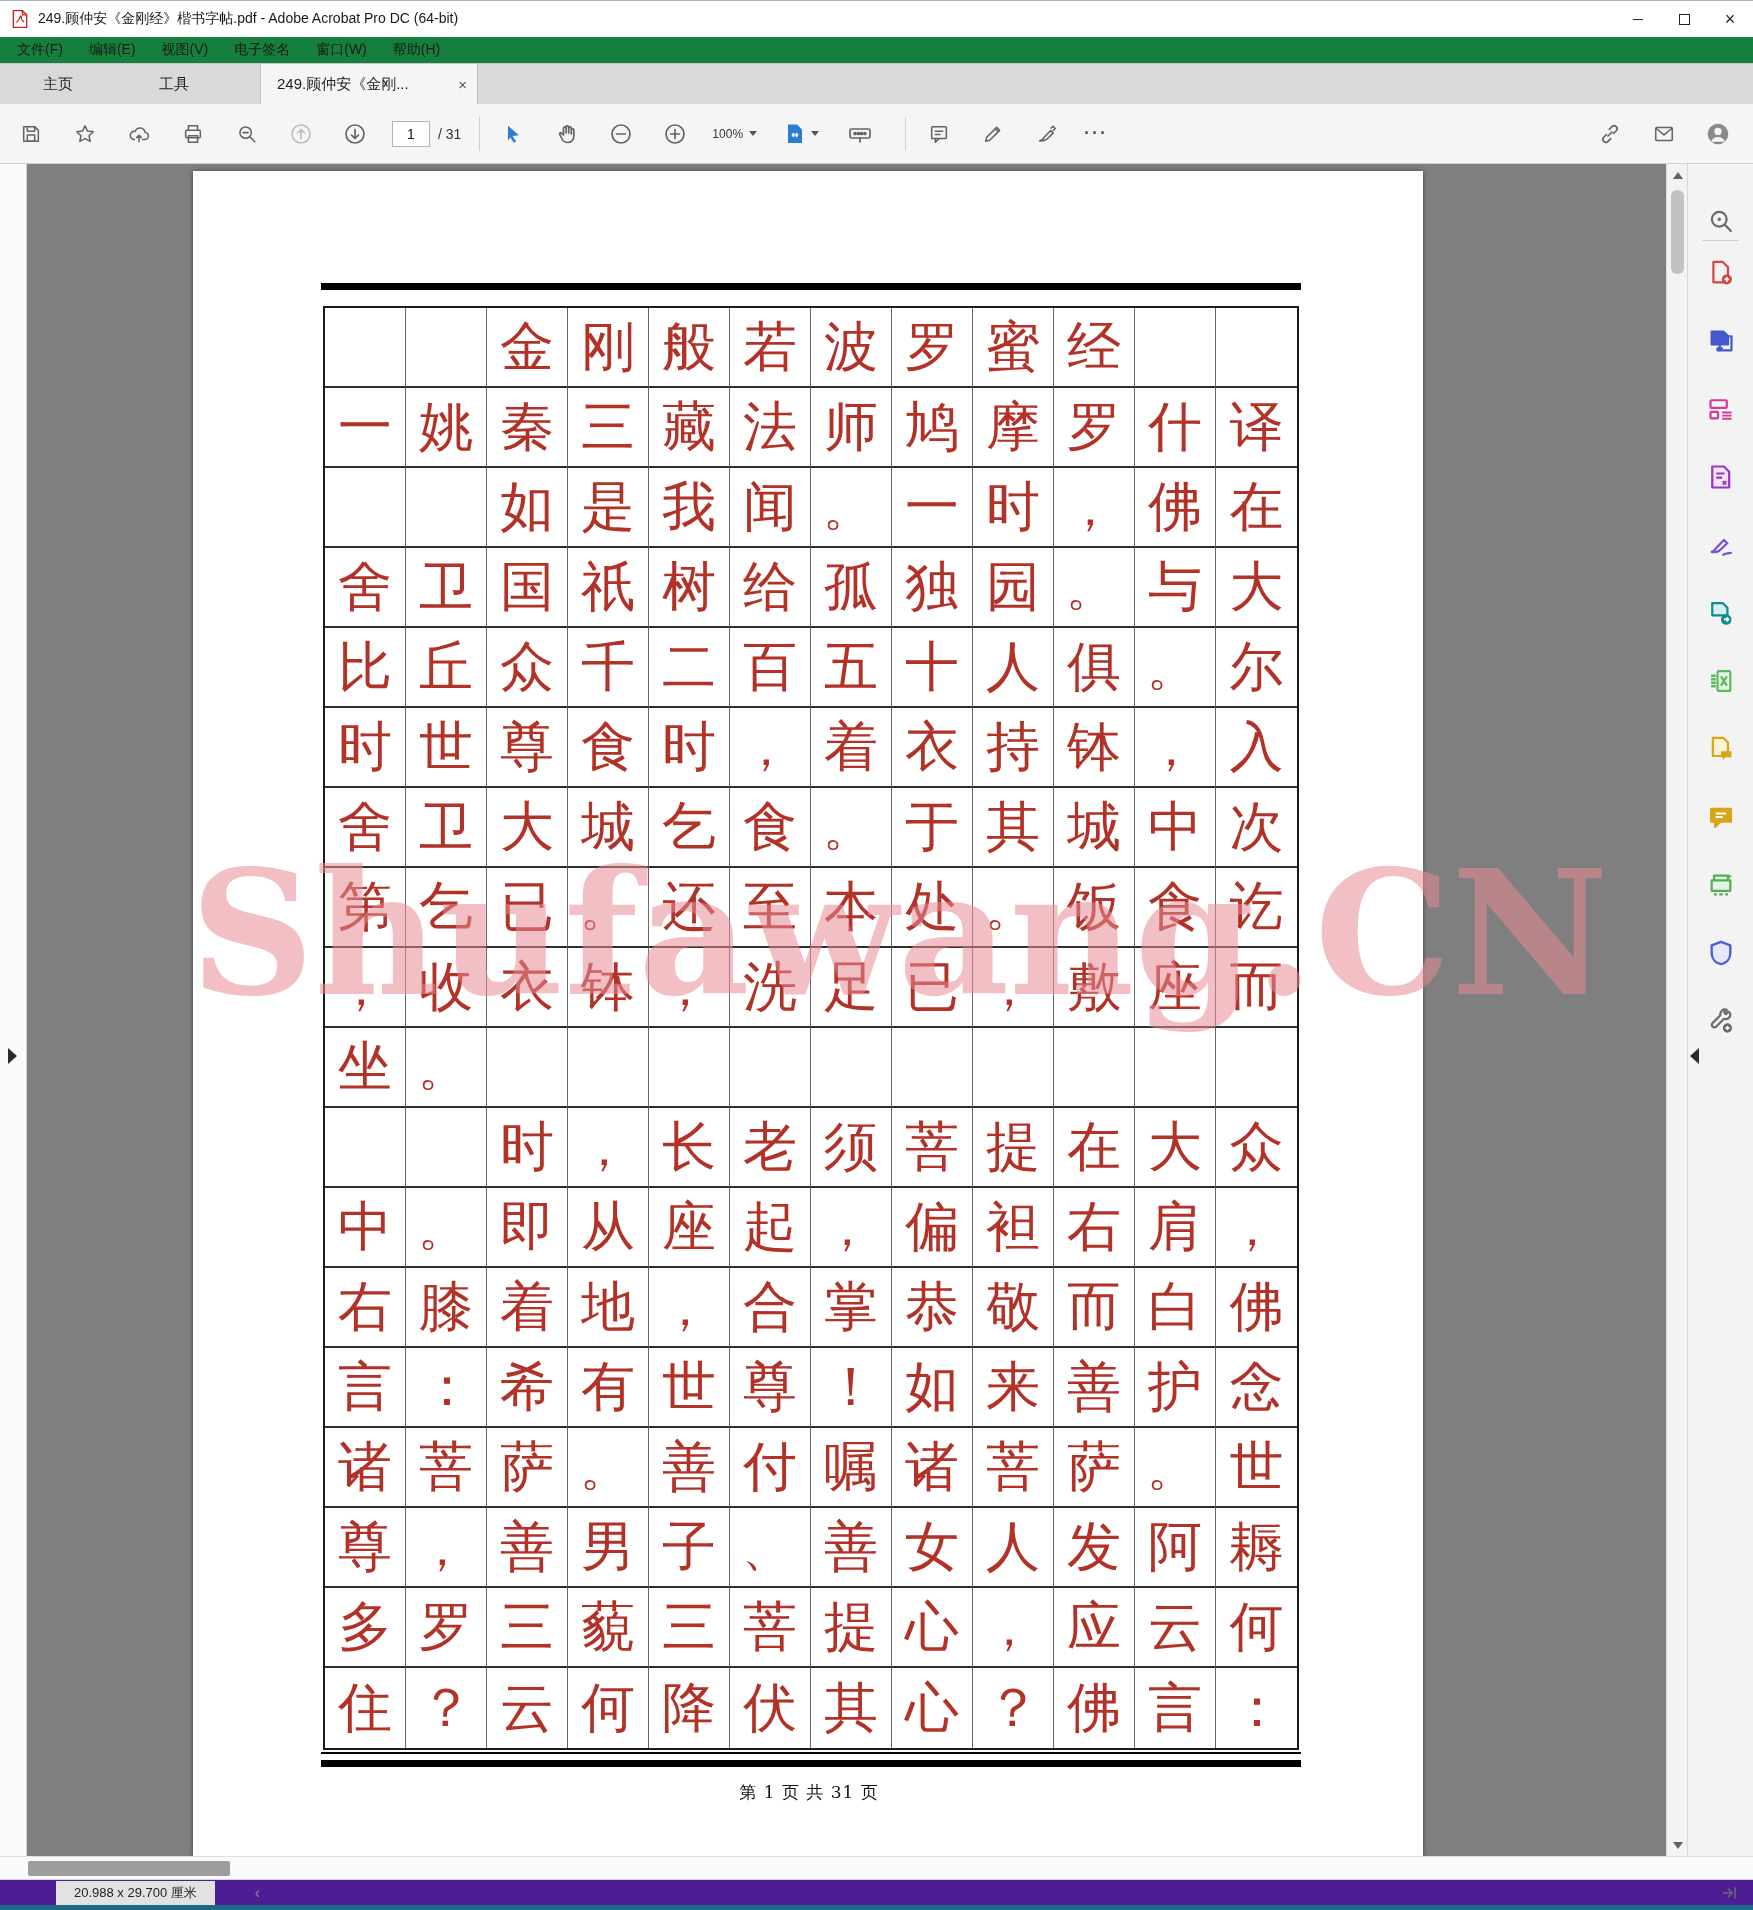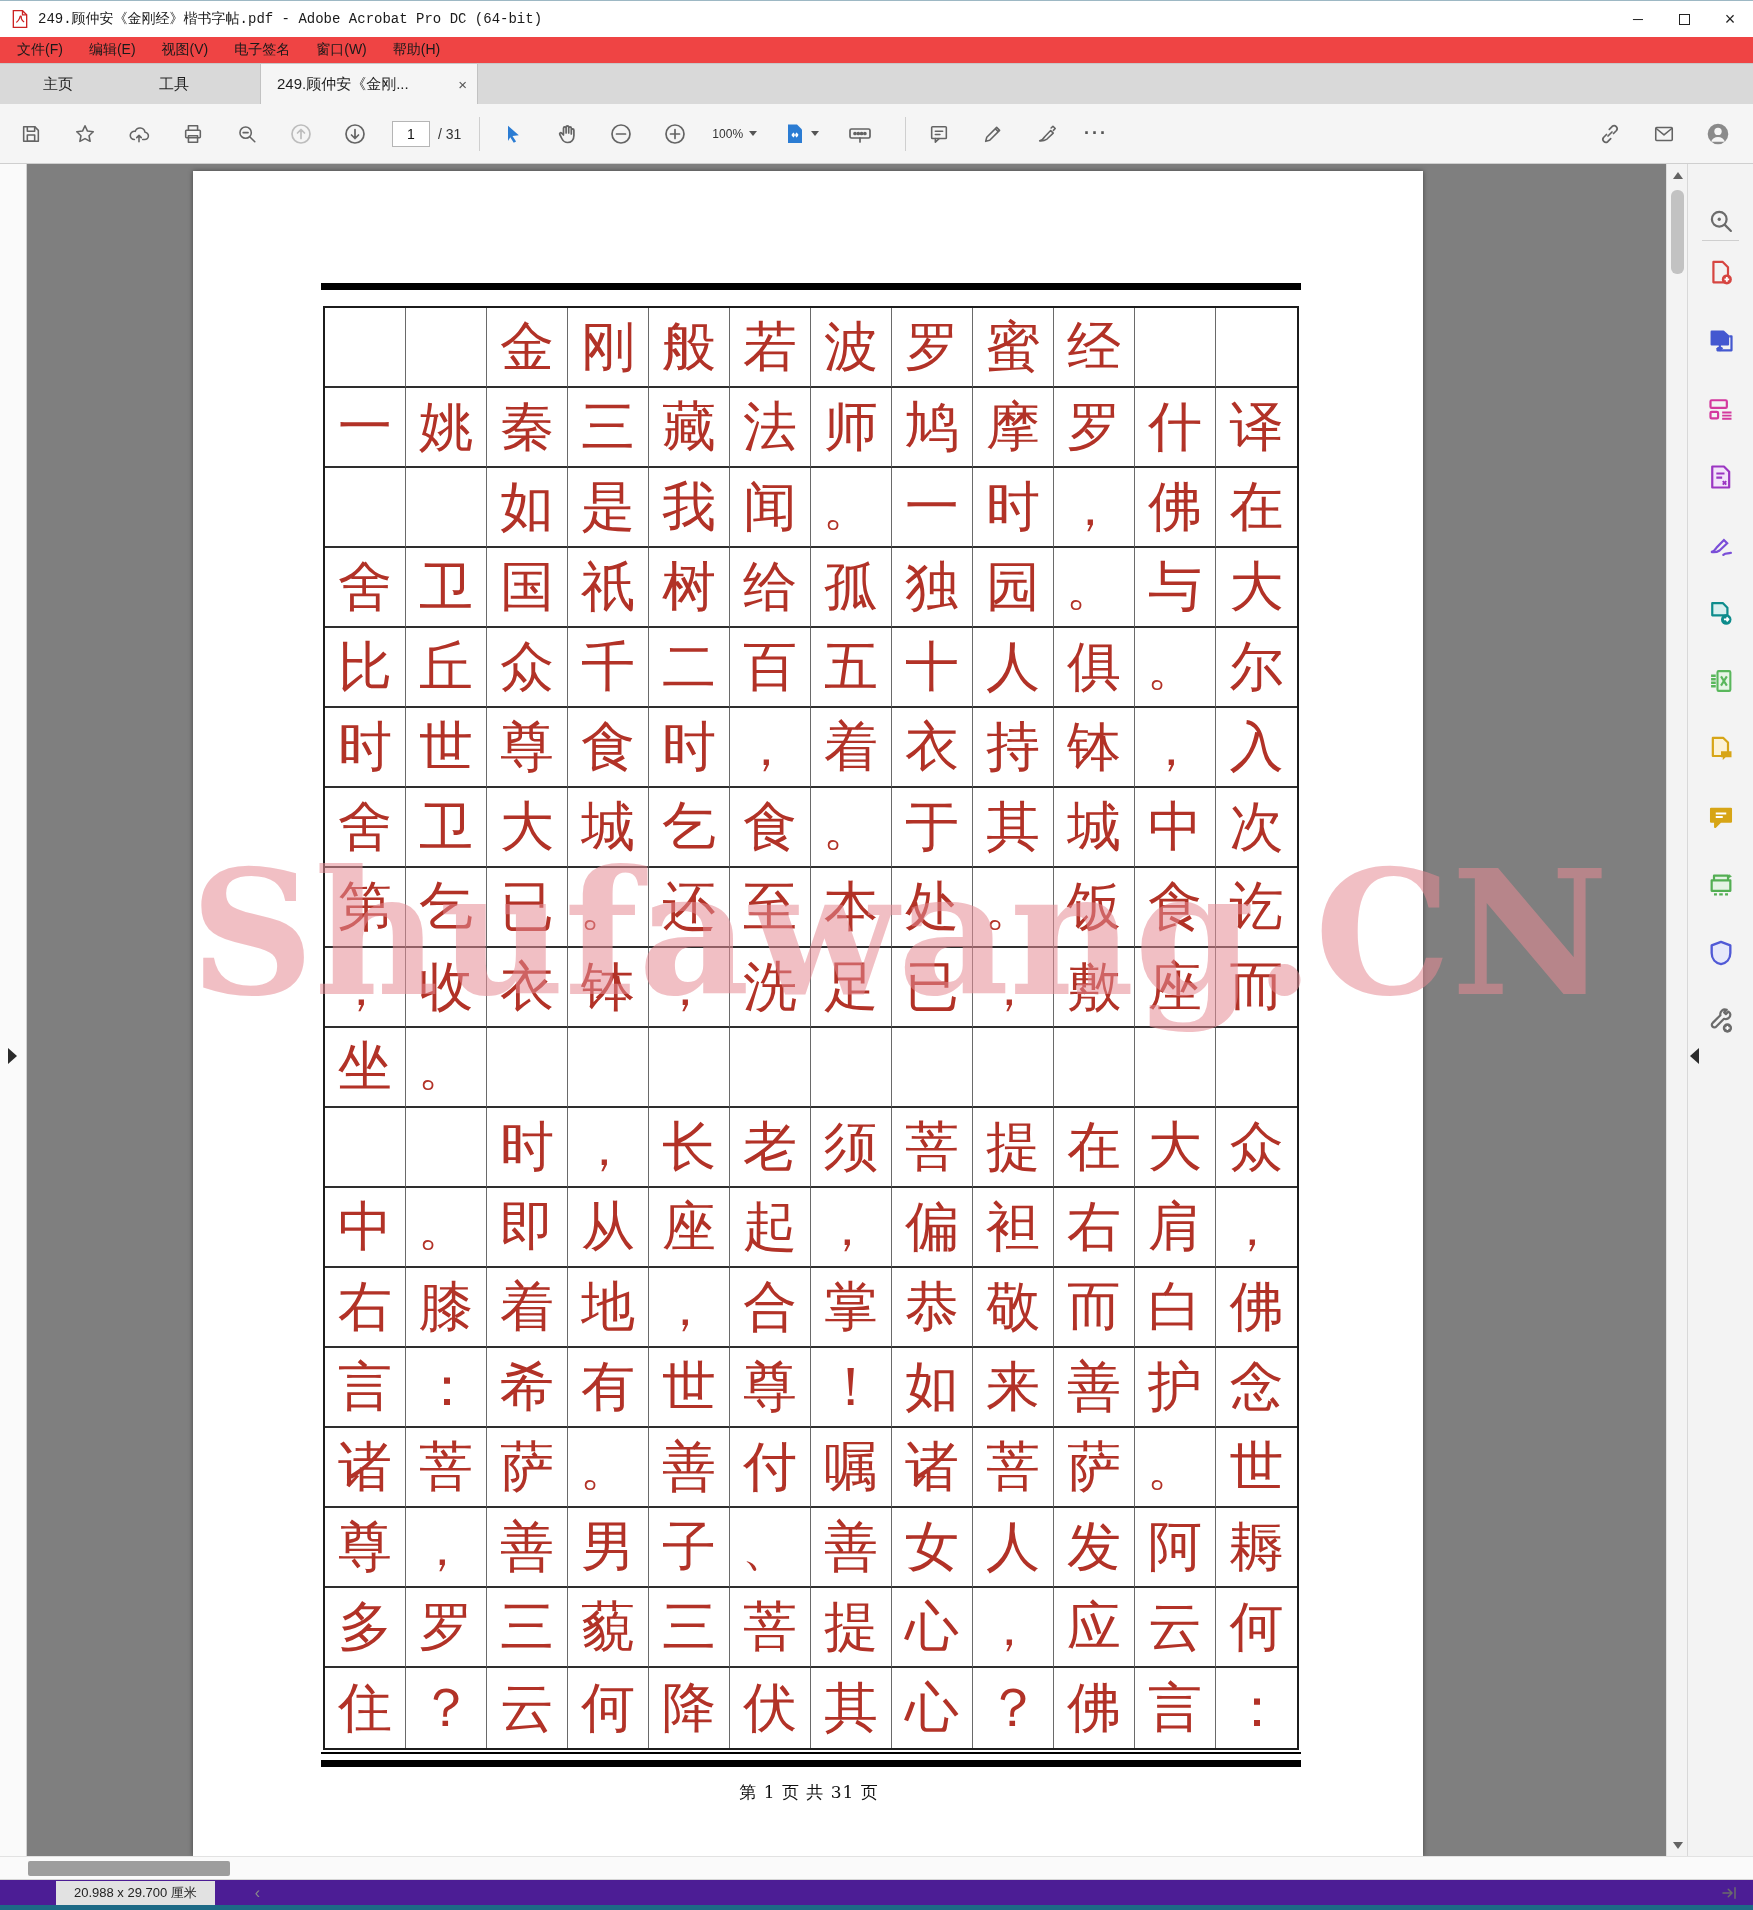--- a/index.html
+++ b/index.html
@@ -3,27 +3,27 @@
 <meta charset="utf-8">
 <style>
   * { box-sizing: border-box; margin: 0; padding: 0; }
   html,body { width:1753px; height:1910px; overflow:hidden; background:#fff;
     font-family:"Liberation Sans", sans-serif; }
   .window { width:1753px; height:1910px; display:flex; flex-direction:column; border-top:1px solid #9db8c4; }
 
   
   .titlebar { height:36px; background:#ffffff; display:flex; align-items:center; padding-left:10px; flex:0 0 auto; }
   .pdficon { width:20px; height:20px; margin-right:8px; flex:0 0 auto; }
-  .title-text { font-size:14px; color:#1a1a1a;font-family:Liberation Mono, monospace; }
+  .title-text { font-size:14px; color:#1a1a1a; }
   .win-controls { margin-left:auto; display:flex; height:36px; }
   .wc { width:46px; display:flex; align-items:center; justify-content:center; font-size:14px; color:#222; cursor:default; }
   .wc-max-box { width:11px; height:11px; border:1px solid #222; }
 
   
-  .menubar { height:26px; background:#ef4444; display:flex; align-items:center; padding-left:4px; flex:0 0 auto; }
+  .menubar { height:26px; background:#15803d; display:flex; align-items:center; padding-left:4px; flex:0 0 auto; }
   .menu-item { font-size:14px; color:#1a1a1a; padding:3px 13px; }
 
   
   .tabbar { height:41px; background:#d9d9d9; display:flex; align-items:stretch; flex:0 0 auto; border-top:1px solid #c8c8c8; }
   .tab { display:flex; align-items:center; justify-content:center; font-size:15px; color:#1f1f1f; padding:0 43px; }
   .doc-tab { background:#f5f5f5; border-left:1px solid #c2c2c2; border-right:1px solid #c2c2c2; margin-left:28px;
     width:218px; padding:0 10px 0 16px; justify-content:space-between; }
   .tab-close { font-size:15px; color:#555; margin-left:10px; }
   .tabbar-right { margin-left:auto; display:flex; align-items:center; gap:34px; padding-right:28px;flex-direction:column; }
   .login-label { font-size:15px; color:#1f1f1f; }

